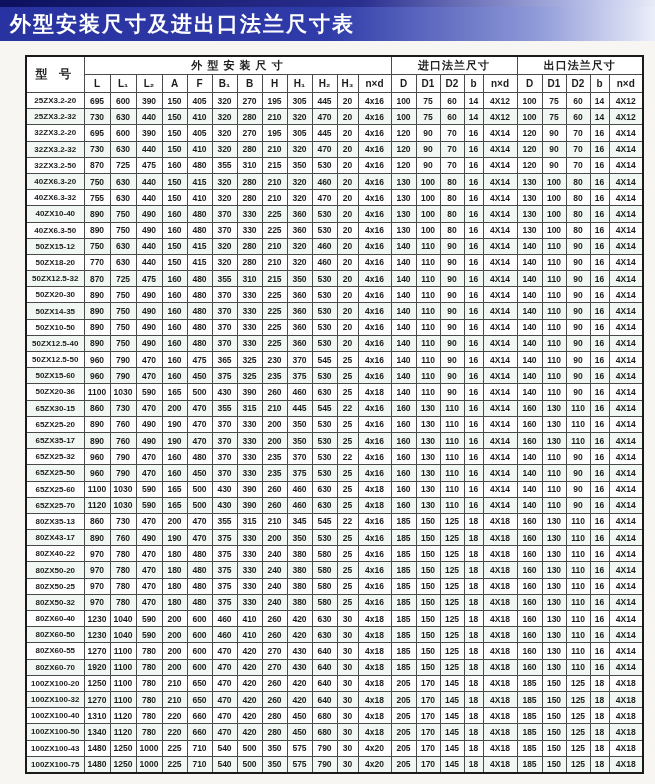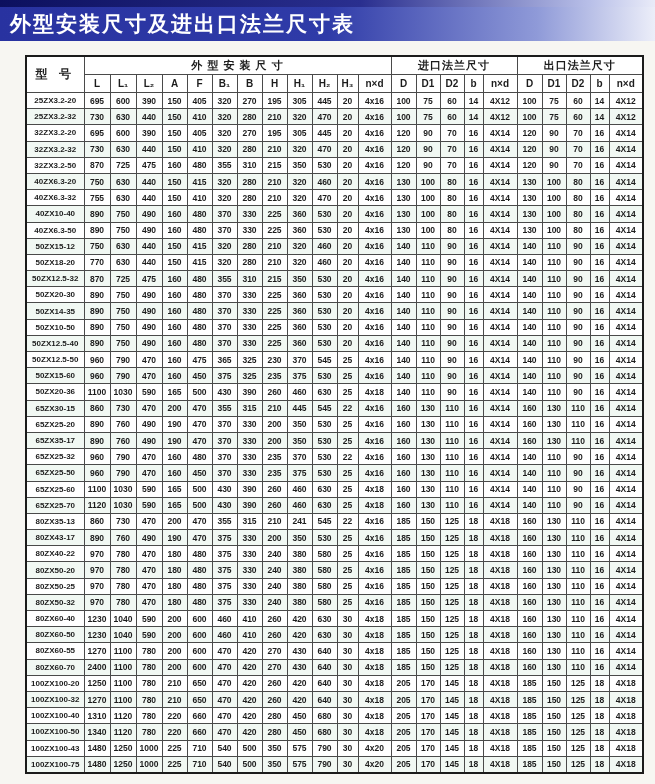--- a/index.html
+++ b/index.html
@@ -790,21 +790,21 @@
       <tr>
         <td class="model">80ZX35-13</td>
         <td>860</td>
         <td>730</td>
         <td>470</td>
         <td>200</td>
         <td>470</td>
         <td>355</td>
         <td>315</td>
         <td>210</td>
-        <td>241</td>
+        <td>345</td>
         <td>545</td>
         <td>22</td>
         <td>4x16</td>
         <td>185</td>
         <td>150</td>
         <td>125</td>
         <td>18</td>
         <td>4X18</td>
         <td>160</td>
         <td>130</td>
@@ -1007,21 +1007,21 @@
         <td>18</td>
         <td>4X18</td>
         <td>160</td>
         <td>130</td>
         <td>110</td>
         <td>16</td>
         <td>4X14</td>
       </tr>
       <tr>
         <td class="model">80ZX60-70</td>
-        <td>2400</td>
+        <td>1920</td>
         <td>1100</td>
         <td>780</td>
         <td>200</td>
         <td>600</td>
         <td>470</td>
         <td>420</td>
         <td>270</td>
         <td>430</td>
         <td>640</td>
         <td>30</td>

